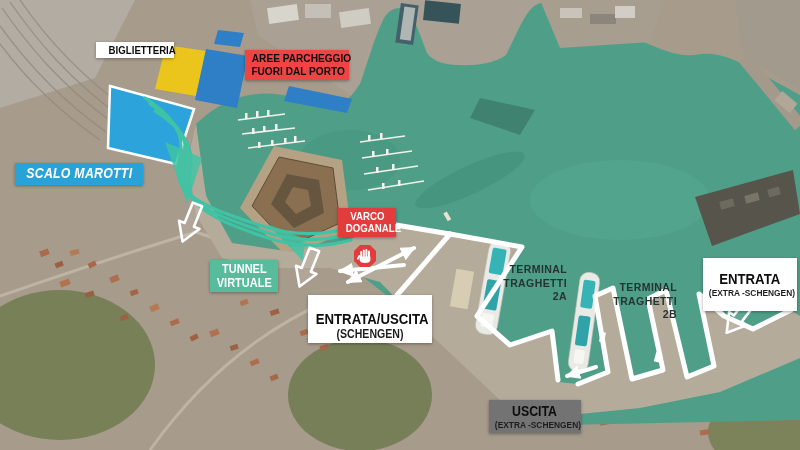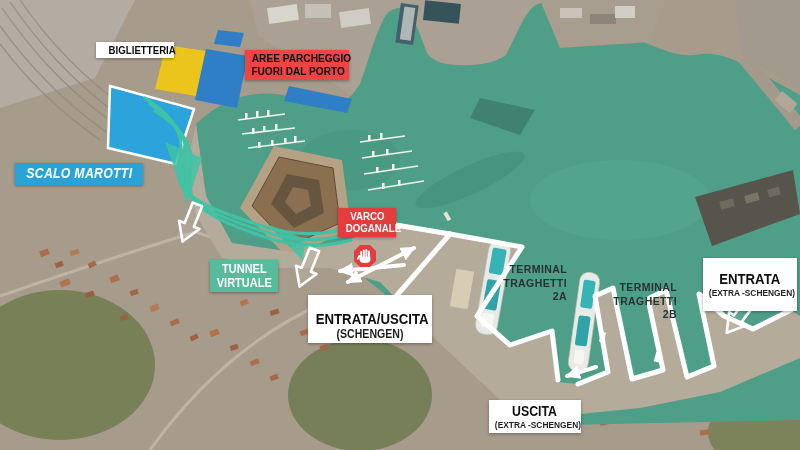--- a/index.html
+++ b/index.html
@@ -273,18 +273,18 @@
   <span>TERMINAL</span><br>
   <span>TRAGHETTI</span><br>
   <span>2B</span>
 </div>
 
 <div class="lbl" style="left: 703px; top: 258px; width: 94px; padding: 12px 0px; background-color: rgb(255, 255, 255);">
   <span class="cond" style="font-size:15px;">ENTRATA</span>
   <span class="sub" style="font-size:9.5px;"><span class="cond">(EXTRA -SCHENGEN)</span></span>
 </div>
 
-<div class="lbl" style="left: 489px; top: 400px; width: 92px; padding: 2px 0px; background-color: #ffffff;">
+<div class="lbl" style="left: 489px; top: 400px; width: 92px; padding: 2px 0px; background-color: #737373;">
   <span class="cond" style="font-size:14px;">USCITA</span>
   <span class="sub" style="font-size:9.5px;"><span class="cond">(EXTRA -SCHENGEN)</span></span>
 </div>
 
 </div>
 
 </body></html>

